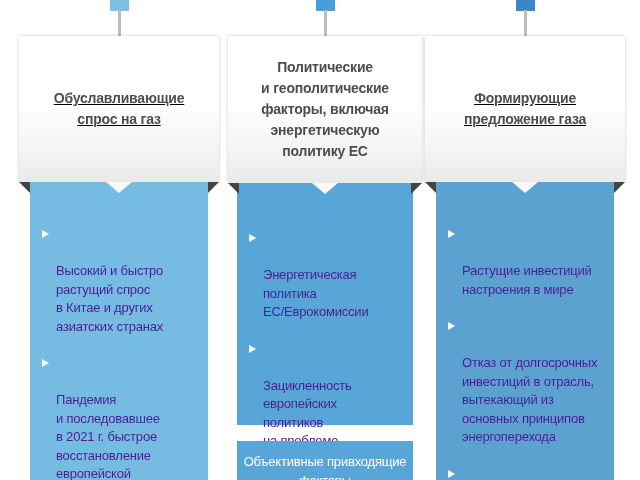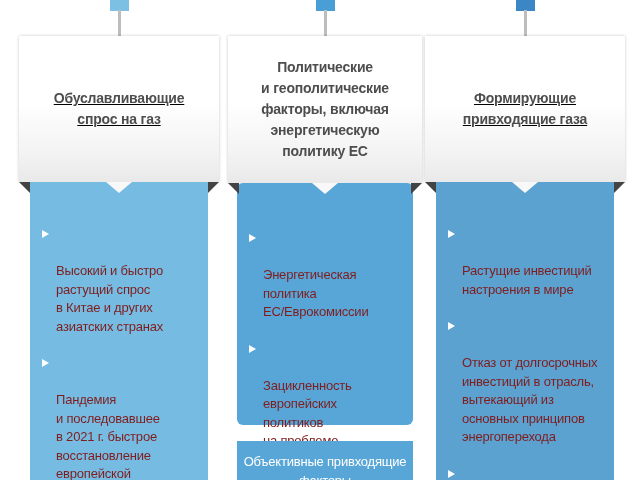--- a/index.html
+++ b/index.html
@@ -42,21 +42,21 @@
     position:absolute;left:calc(50% - 13px);width:0;height:0;
     border-top:11px solid #f8f8f8;border-left:13px solid transparent;border-right:13px solid transparent;
   }
   #col1 .notch,#col3 .notch{top:182px;}
   #col2 .notch{top:183px;}
 
   .bullets{list-style:none;margin:0;padding:43px 8px 0 12px;}
   #col2 .bullets{padding-top:46px;}
   .bullets li{
     position:relative;padding-left:14px;margin-bottom:18px;
-    color:#7f1d1d;font-size:13px;line-height:18.5px;letter-spacing:-0.2px;white-space:pre-line;
+    color:#4c1d95;font-size:13px;line-height:18.5px;letter-spacing:-0.2px;white-space:pre-line;
   }
   .arrow{
     position:absolute;left:0;top:5px;width:0;height:0;
     border-left:7px solid #ffffff;border-top:4px solid transparent;border-bottom:4px solid transparent;
   }
   .footer-box{
     position:absolute;left:9px;width:176px;top:441px;height:60px;
     color:#ffffff;font-size:13px;line-height:18.5px;letter-spacing:-0.2px;
     display:flex;justify-content:center;padding-top:12px;box-sizing:border-box;
     text-align:center;white-space:pre-line;
@@ -104,21 +104,21 @@
   <div class="column" id="col2">
     <div class="sq" style="background: rgb(74, 158, 214);"></div>
     <div class="stem"></div>
     <div class="card">
       <div class="card-title">Политические
 и геополитические
 факторы, включая
 энергетическую
 политику ЕС</div>
     </div>
-    <div class="bluebox" style="background: rgb(88, 166, 216); border-radius: 6px;">
+    <div class="bluebox" style="background: rgb(88, 166, 216);">
       <ul class="bullets">
         <li>
           <span class="arrow"></span>
           <span>Энергетическая
 политика
 ЕС/Еврокомиссии</span>
         </li>
         <li>
           <span class="arrow"></span>
           <span>Зацикленность
@@ -135,21 +135,21 @@
     <div class="notch"></div>
     <div class="footer-box" style="background: rgb(88, 166, 216);">Объективные привходящие
 факторы</div>
   </div>
 
   <div class="column" id="col3">
     <div class="sq" style="background: rgb(59, 134, 197);"></div>
     <div class="stem"></div>
     <div class="card">
       <div class="card-title">Формирующие
-привходящие газа</div>
+предложение газа</div>
     </div>
     <div class="bluebox" style="background: rgb(91, 162, 209);">
       <ul class="bullets">
         <li>
           <span class="arrow"></span>
           <span>Растущие инвестиций
 настроения в мире</span>
         </li>
         <li>
           <span class="arrow"></span>

